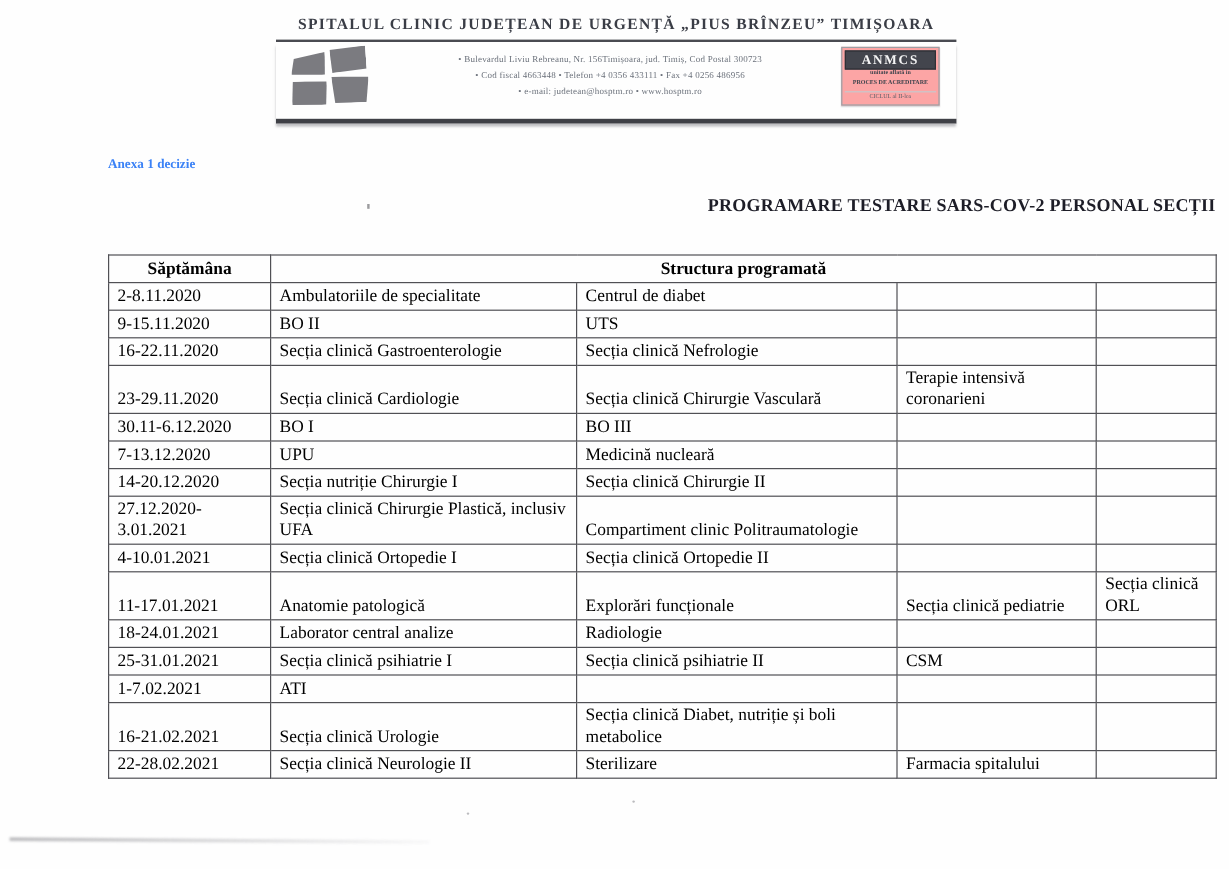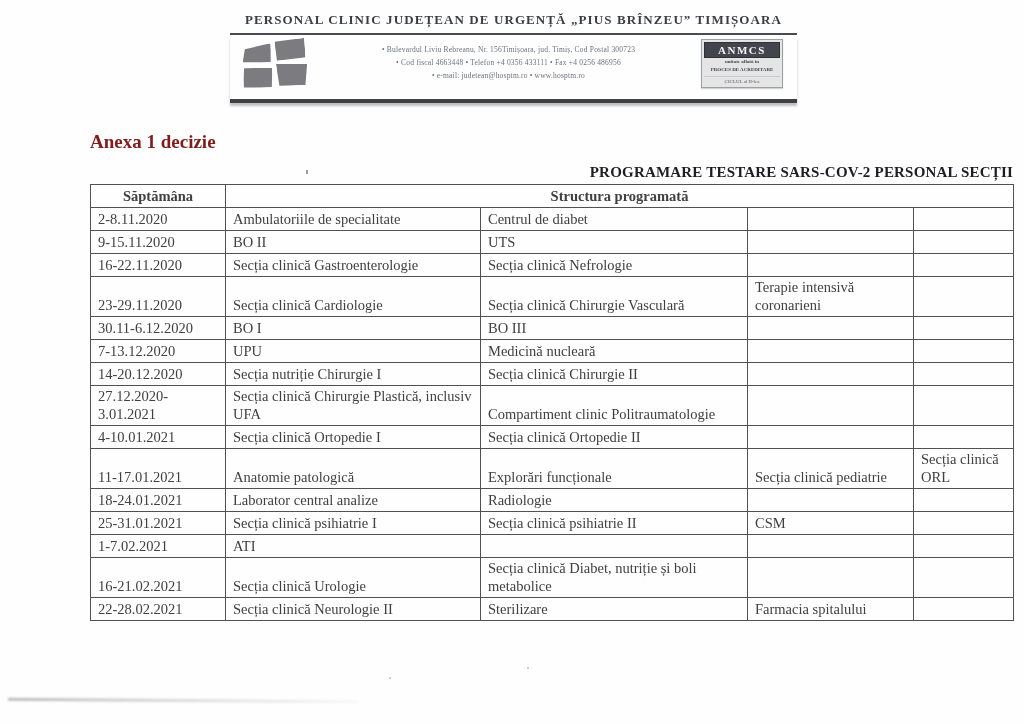--- a/index.html
+++ b/index.html
@@ -26,40 +26,40 @@
   .q1{left:1px;top:3px;width:29px;height:19px;clip-path:polygon(10% 22%,100% 0,96% 100%,0 90%);}
   .q2{left:34px;top:0;width:30px;height:21px;clip-path:polygon(0 8%,100% 0,100% 92%,4% 100%);}
   .q3{left:0;top:26px;width:30px;height:21px;clip-path:polygon(6% 0,100% 8%,94% 100%,0 92%);}
   .q4{left:34px;top:24px;width:31px;height:23px;clip-path:polygon(0 0,100% 10%,90% 100%,6% 96%);}
   .addr{
     position:absolute;left:90px;right:100px;top:8px;text-align:center;
     font-size:7.5px;line-height:1.7;color:#6b717b;letter-spacing:.2px;
   }
   .badge{
     position:absolute;right:14px;top:3px;width:76px;
-    border:1px solid #9aa0a6;background:#e5e5e5;padding:2px 2px 3px;
+    border:1px solid #9aa0a6;background:#fca5a5;padding:2px 2px 3px;
     text-align:center;box-shadow:0 1px 1px rgba(150,150,155,.4);
   }
   .badge-top{
     background:#43454d;color:#f5f5f5;font-weight:bold;font-size:11px;
     letter-spacing:1.5px;padding:1px 0;border:1px solid #2e3036;
   }
   .badge-l{font-size:5px;font-weight:bold;color:#3e434c;line-height:1.5;}
   .badge-l3{font-size:5px;color:#565c66;margin-top:3px;border-top:1px solid #c6c9cd;padding-top:2px;}
   
-  .annex{position:absolute;left:90px;top:131px;font-weight:bold;font-size:19px;color:#7f1d1d;}
+  .annex{position:absolute;left:90px;top:131px;font-weight:bold;font-size:11px;color:#3b82f6;}
   .title{
     position:absolute;left:90px;top:164px;width:923px;text-align:right;
     font-weight:bold;font-size:15px;letter-spacing:.2px;color:#1d1d27;
   }
   
   .sched{
-    position:absolute;left:90px;top:184px;
+    position:absolute;left:90px;top:212px;
     border-collapse:collapse;table-layout:fixed;width:923px;
-    font-size:14.5px;color:#404040;
+    font-size:14.5px;color:#000000;
   }
   .sched th,.sched td{
     border:1px solid #505055;
     padding:1px 4px 2px 7px;line-height:18px;
     vertical-align:bottom;text-align:left;
     overflow:hidden;
   }
   .sched th{
     font-weight:bold;text-align:center;vertical-align:middle;
     height:20px;padding:1px 2px;
@@ -73,21 +73,21 @@
   }
   .speck{position:absolute;width:2px;height:2px;border-radius:50%;background:rgba(120,120,125,.5);}
   .sp1{left:527px;top:667px;}
   .sp2{left:389px;top:677px;}
   .sp4{left:306px;top:170px;width:2px;height:4px;border-radius:0;background:rgba(90,90,95,.6);}
 </style>
 </head>
 <body>
 
 <div class="letterhead">
-  <div class="hosp-name">PERSONAL CLINIC JUDEȚEAN DE URGENȚĂ „PIUS BRÎNZEU” TIMIȘOARA</div>
+  <div class="hosp-name">SPITALUL CLINIC JUDEȚEAN DE URGENȚĂ „PIUS BRÎNZEU” TIMIȘOARA</div>
   <div class="lh-band">
     <div class="logo">
       <div class="q q1"></div>
         <div class="q q2"></div>
         <div class="q q3"></div>
         <div class="q q4"></div>
     </div>
     <div class="addr">
       <div>• Bulevardul Liviu Rebreanu, Nr. 156Timișoara, jud. Timiș, Cod Postal 300723</div>
       <div>• Cod fiscal 4663448  •  Telefon +4 0356 433111  •  Fax +4 0256 486956</div>

